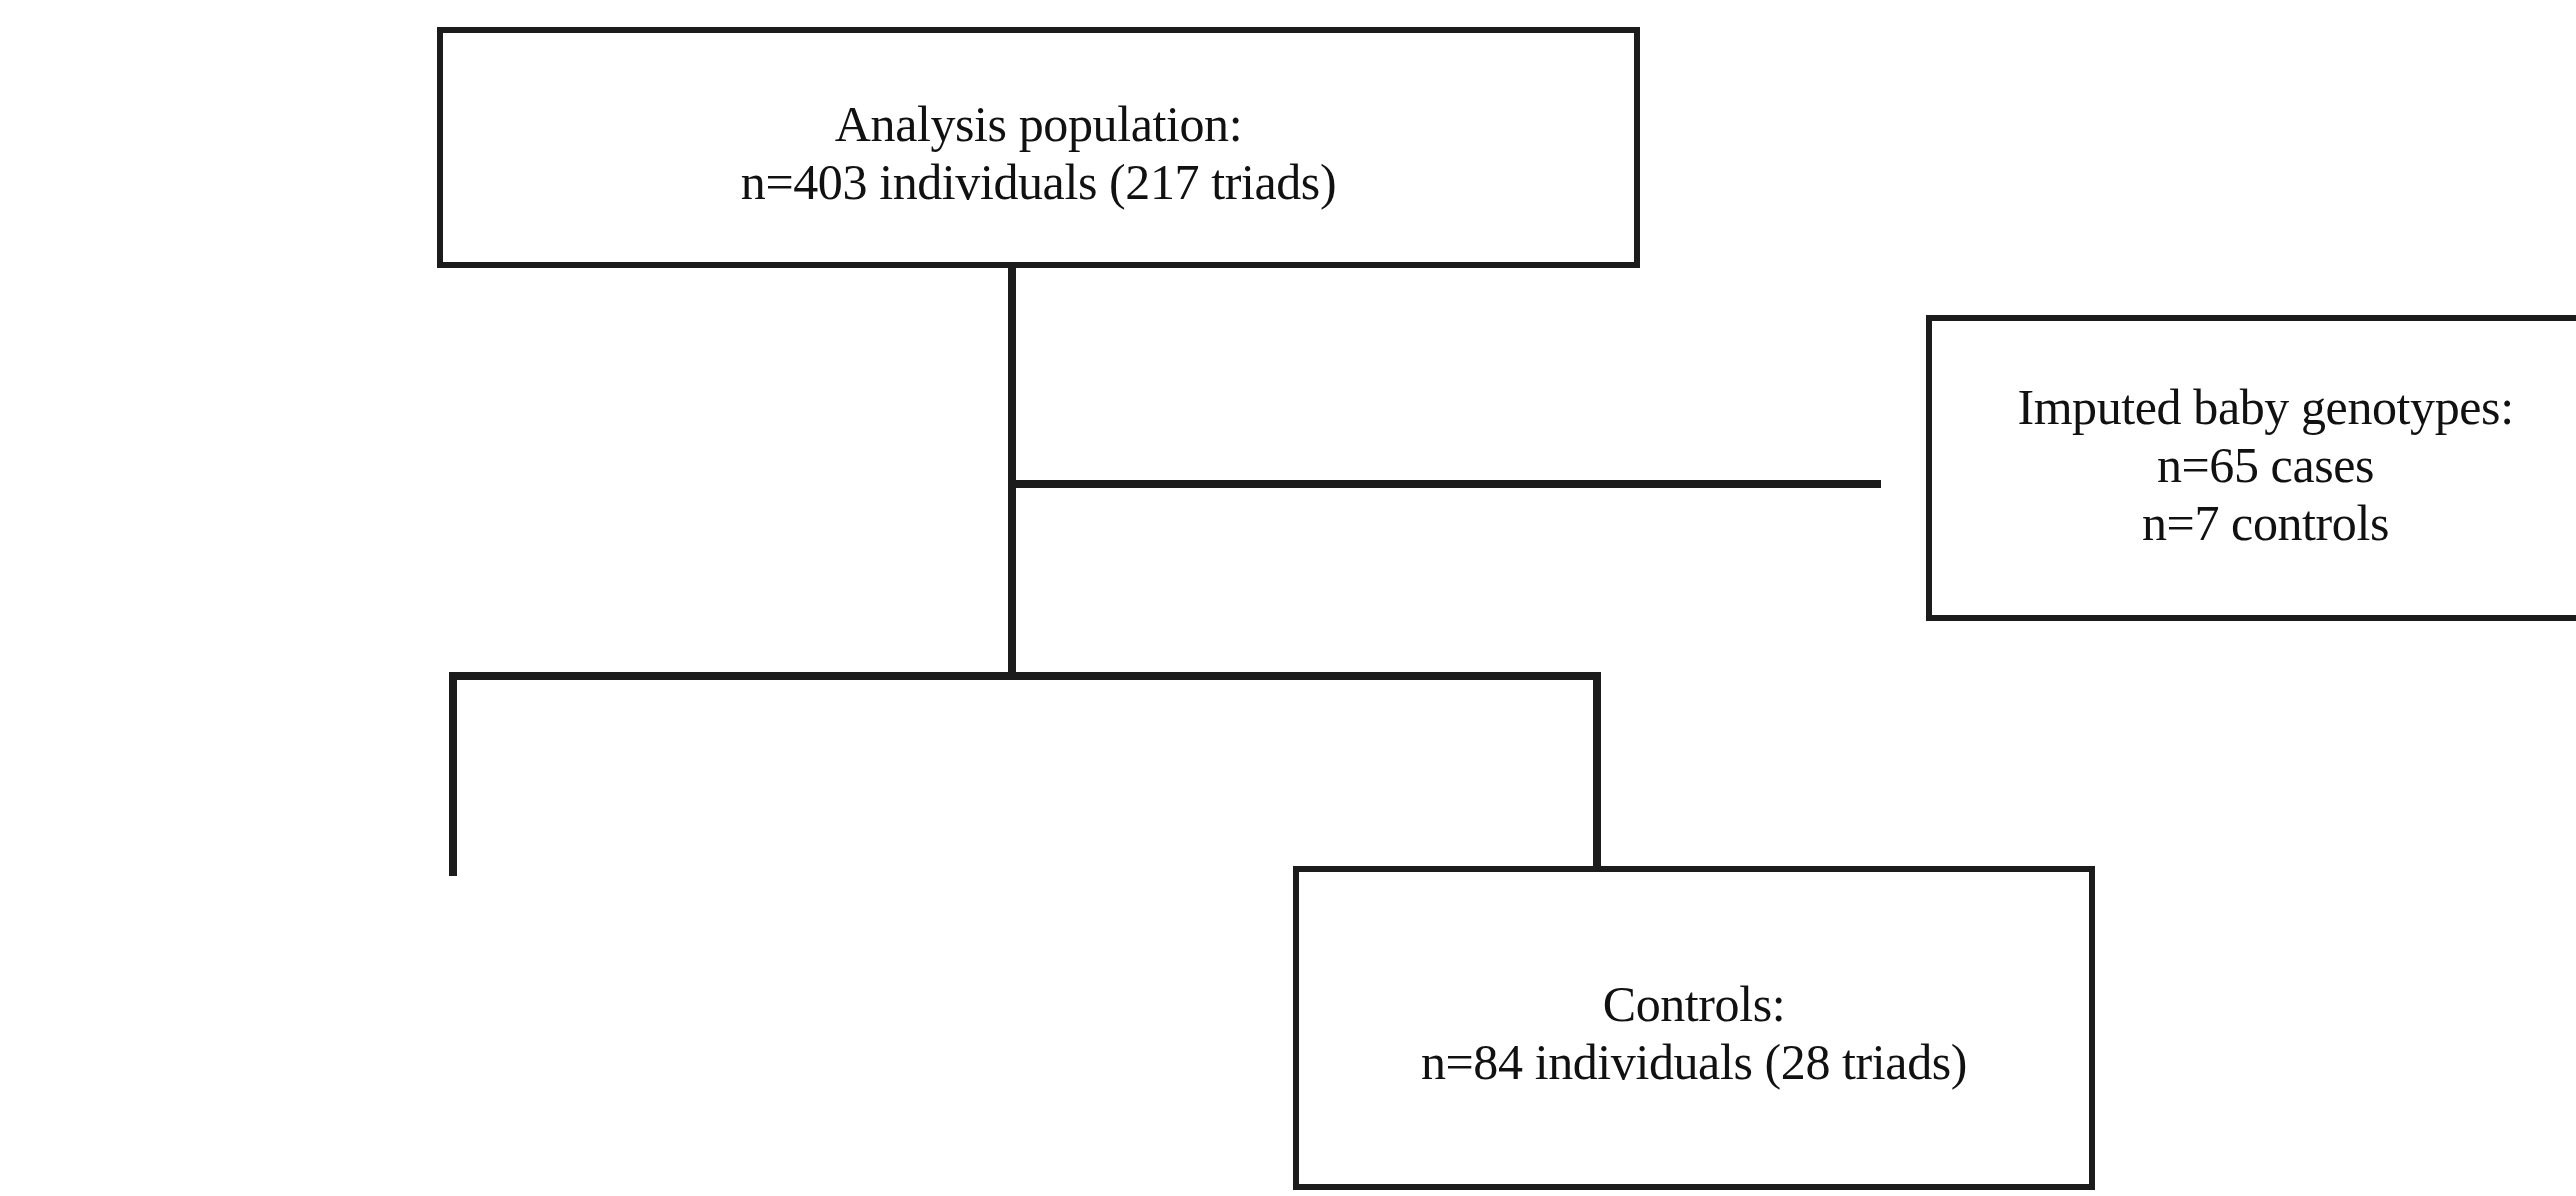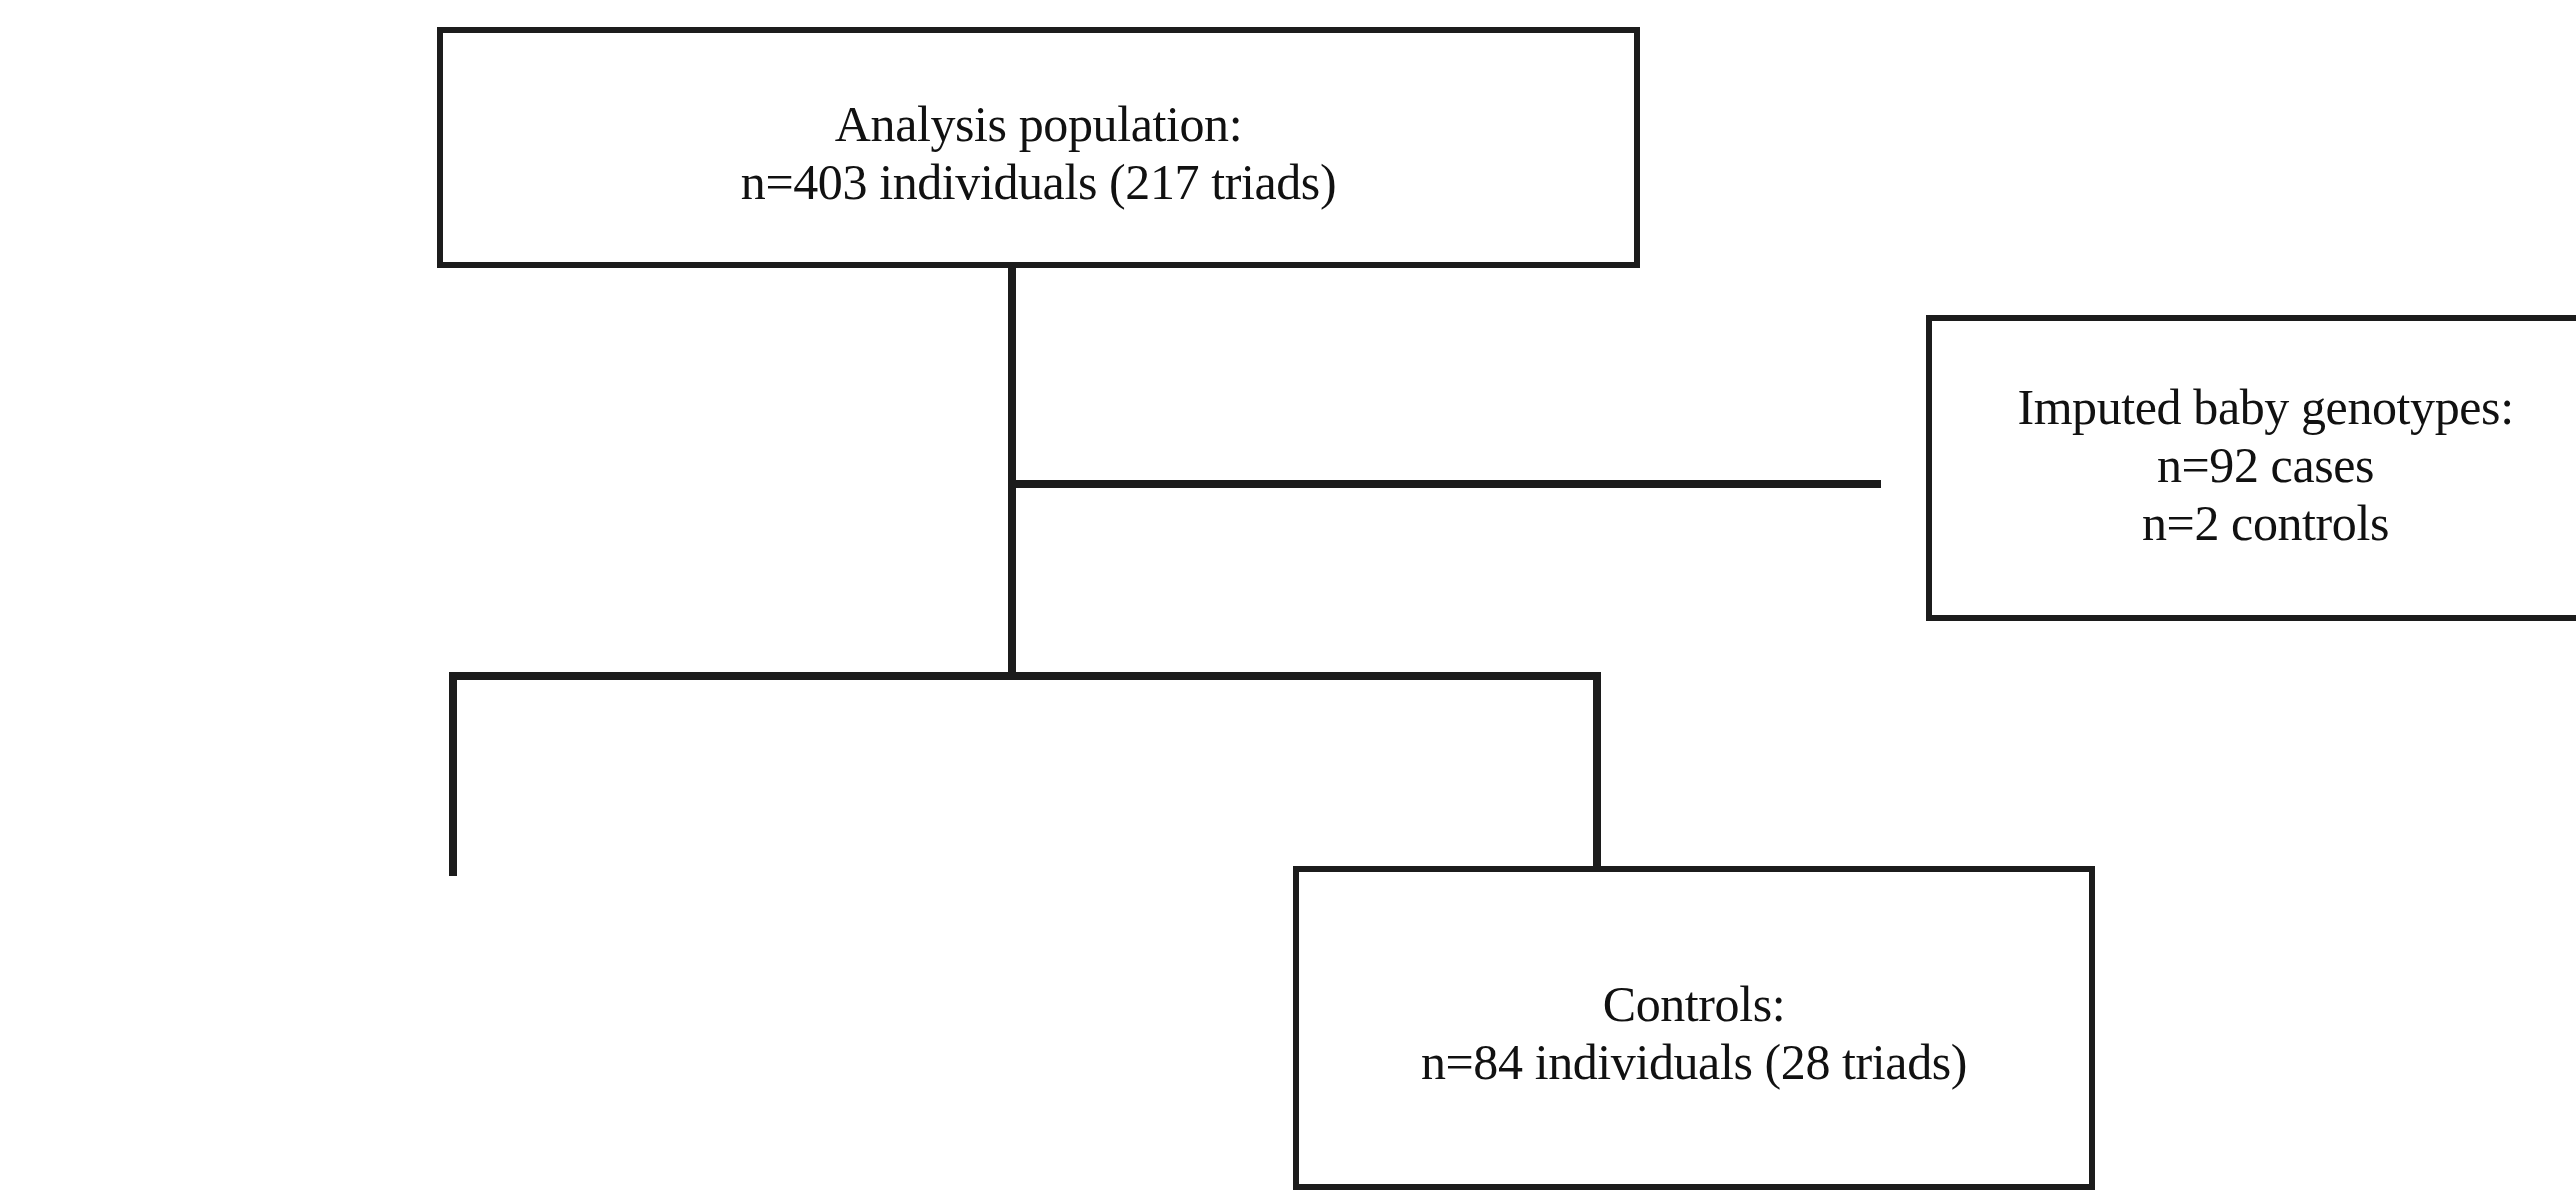--- a/index.html
+++ b/index.html
@@ -105,22 +105,22 @@
   <div class="node" id="node-analysis-population">
     <div class="textblock">
       <span class="line">Analysis population:</span>
       <span class="line">n=403 individuals (217 triads)</span>
     </div>
   </div>
 
   <div class="node" id="node-imputed-genotypes">
     <div class="textblock">
       <span class="line">Imputed baby genotypes:</span>
-      <span class="line">n=92 cases</span>
-      <span class="line">n=2 controls</span>
+      <span class="line">n=65 cases</span>
+      <span class="line">n=7 controls</span>
     </div>
   </div>
 
 
   <div class="node" id="node-controls">
     <div class="textblock">
       <span class="line">Controls:</span>
       <span class="line">n=84 individuals (28 triads)</span>
     </div>
   </div>

